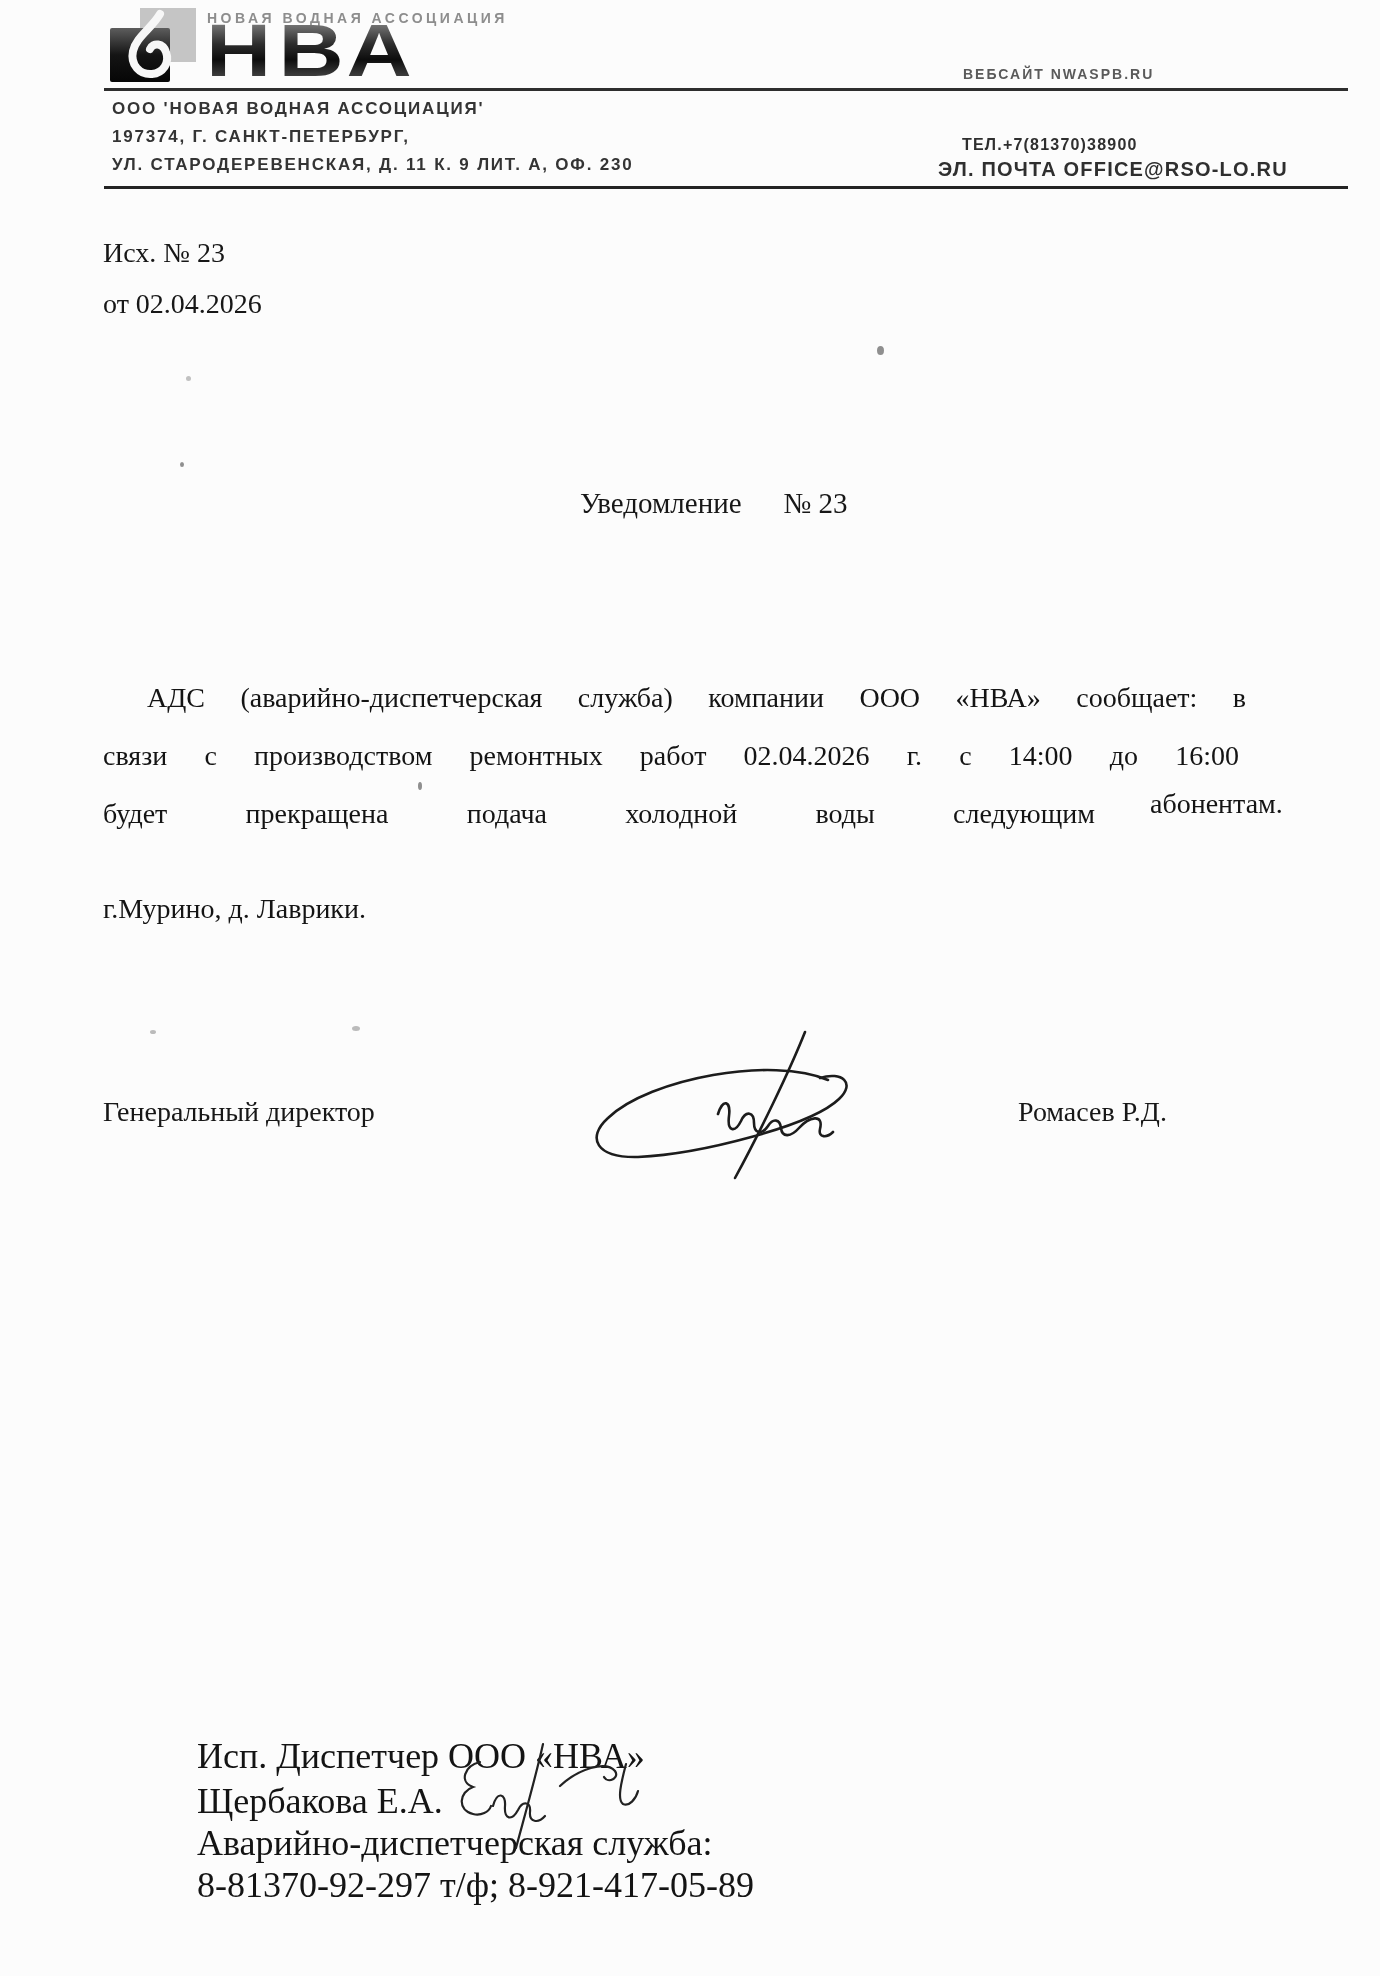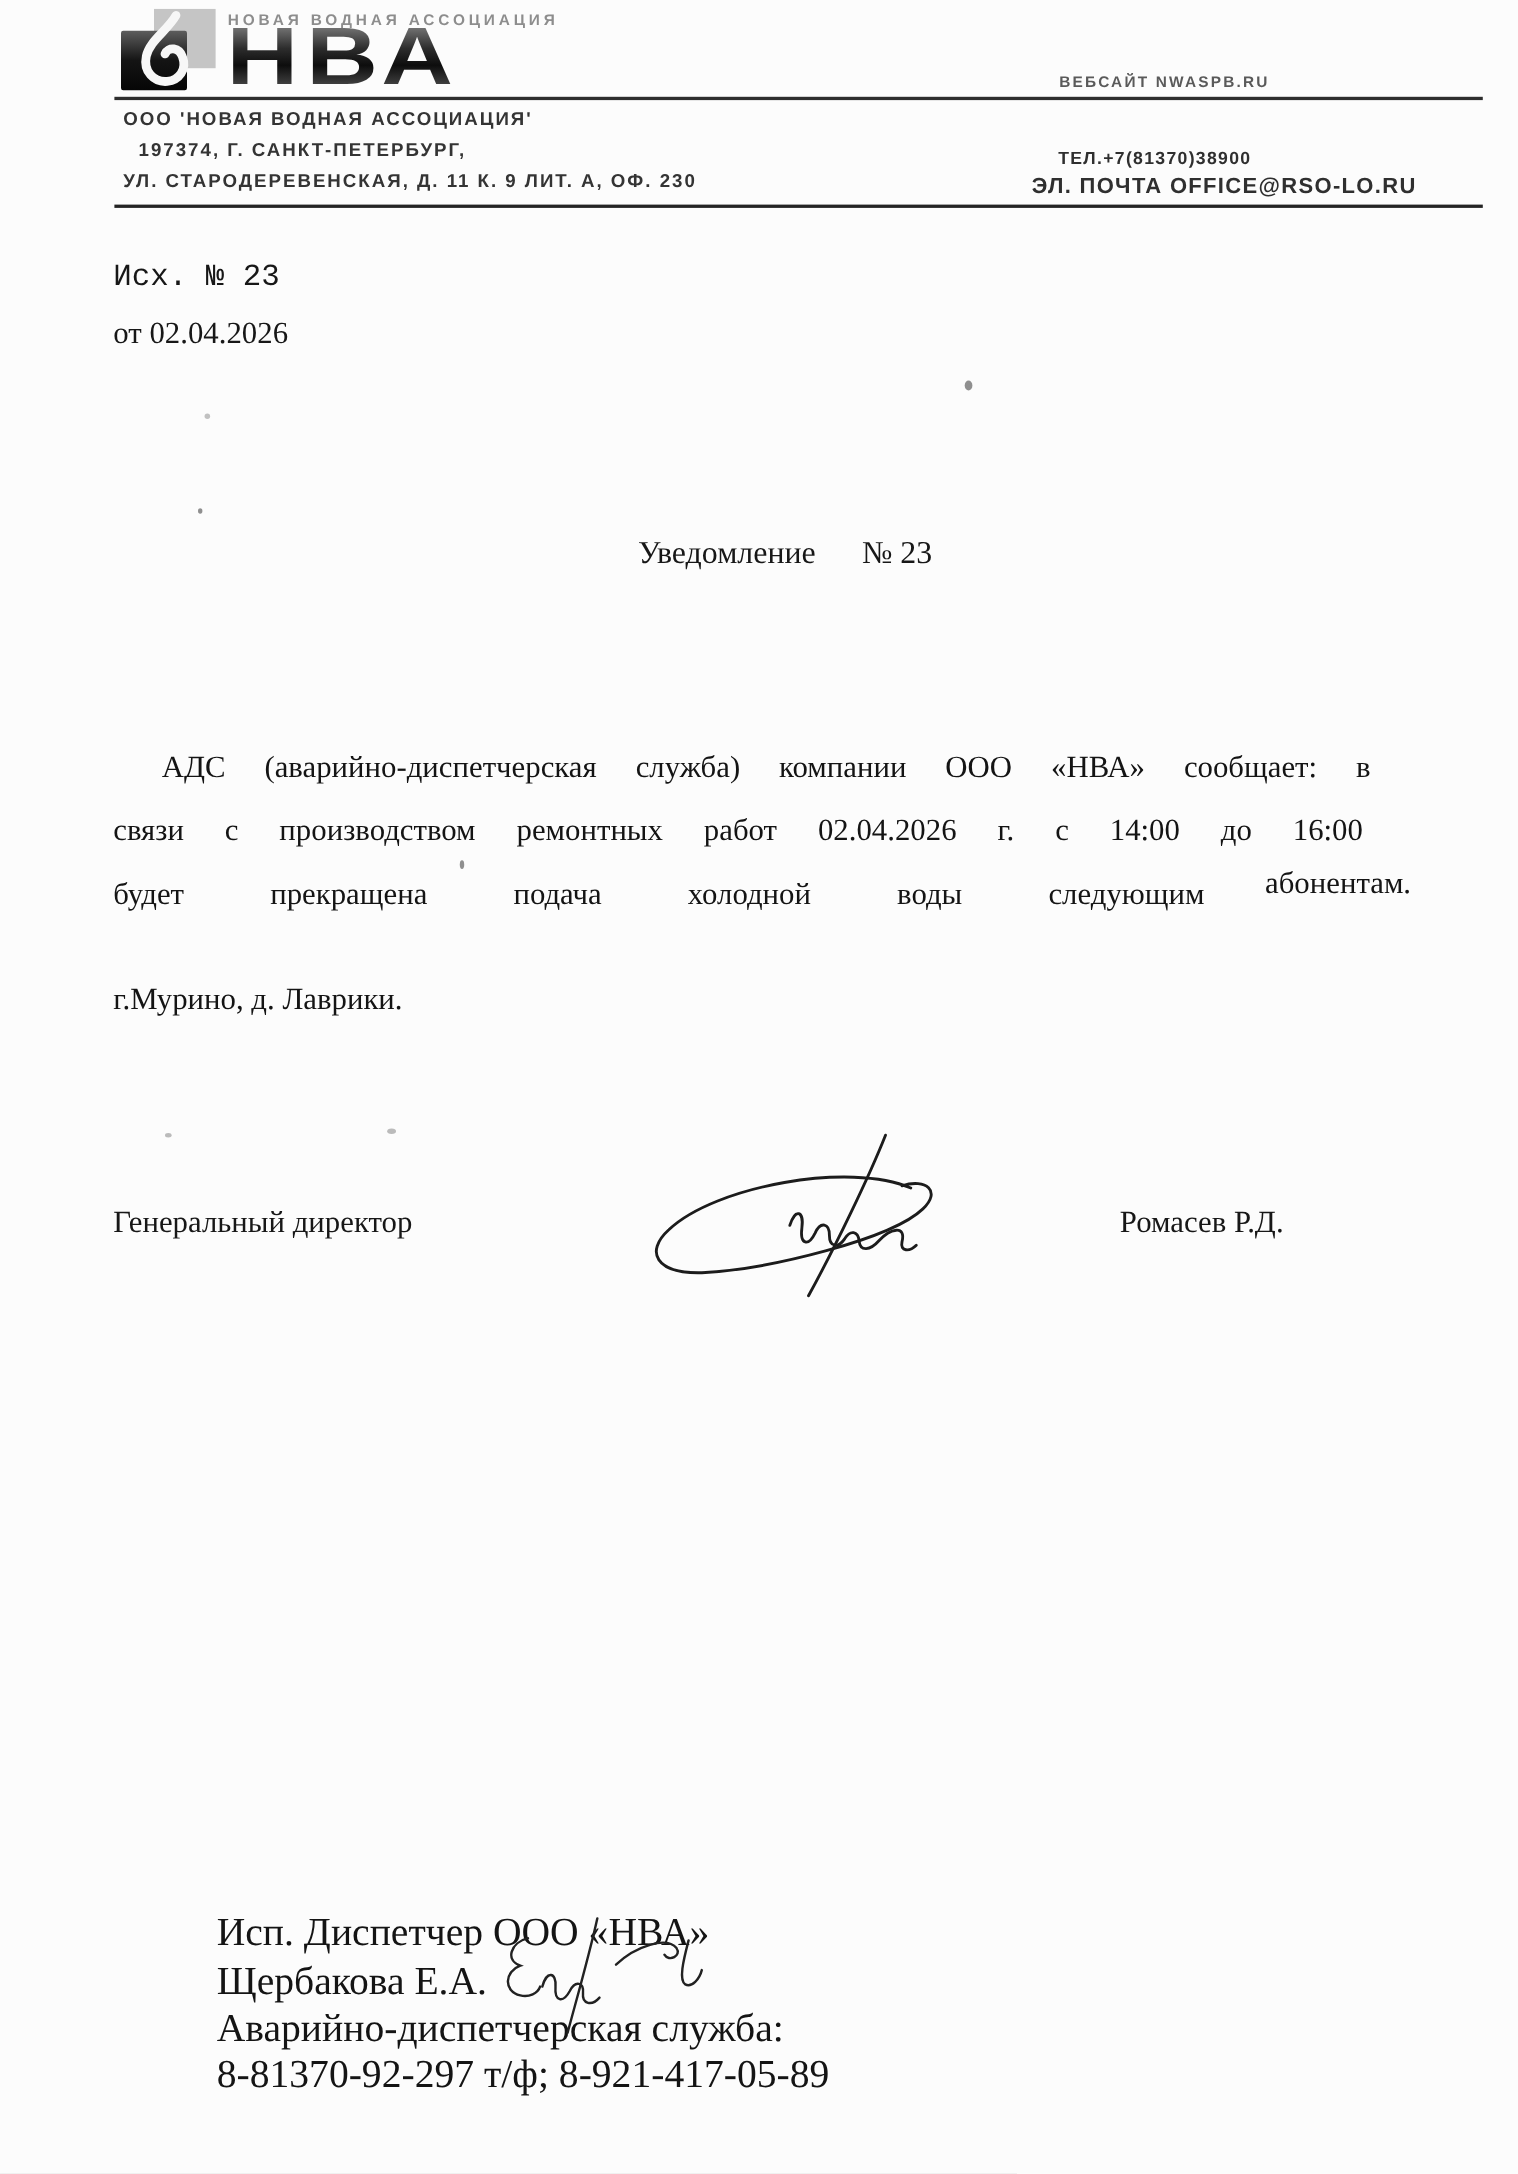--- a/index.html
+++ b/index.html
@@ -21,27 +21,27 @@
     .nva-text{
       background:linear-gradient(180deg,#939393 0%,#2d2d2d 40%,#0d0d0d 62%,#5a5a5a 100%);
       -webkit-background-clip:text; background-clip:text; color:transparent;
     }
   }
   .website { left:963px; top:66px; font-size:14px; letter-spacing:2px; color:#5a5a5a; }
   .rule { position:absolute; background:#2e2e2e; height:3px; }
   .rule-1 { left:104px; top:88px; width:1244px; }
   .rule-2 { left:104px; top:186px; width:1244px; background:#242424; }
   .company  { left:112px; top:99px;  font-size:17px; letter-spacing:1.8px; color:#343434; }
-  .addr1    { left:126px; top:127px; font-size:17px; letter-spacing:1.8px; color:#343434; }
+  .addr1    { left:112px; top:127px; font-size:17px; letter-spacing:1.8px; color:#343434; }
   .addr2    { left:112px; top:155px; font-size:17px; letter-spacing:1.8px; color:#343434; }
   .phone    { left:962px; top:136px; font-size:16px; letter-spacing:1.2px; color:#2f2f2f; }
   .email    { left:938px; top:158px; font-size:20px; letter-spacing:1.2px; color:#2f2f2f; }
   
   .abs { position:absolute; }
-  .ref-no   { left:103px; top:237px; font-size:28px;font-family:Liberation Mono, monospace; }
+  .ref-no   { left:103px; top:237px; font-size:28px; }
   .ref-date { left:103px; top:288px; font-size:28px; }
   .doc-title{ left:580px; top:487px; font-size:29px; white-space:nowrap; }
   .doc-title .num { margin-left:42px; }
   .body-line { position:absolute; font-size:28px; line-height:34px; color:#141414;text-align:center; }
   .jline { text-align:justify; text-align-last:justify; }
   .bl-1 { left:103px; top:681px; width:1143px; text-indent:44px; }
   .bl-2 { left:103px; top:739px; width:1136px; }
   .bl-3 { left:103px; top:797px; width:992px; }
   .bl-3t{ left:1150px; top:787px; white-space:nowrap; }
   .bl-4 { left:103px; top:856px; white-space:nowrap;margin-top:36px; }

